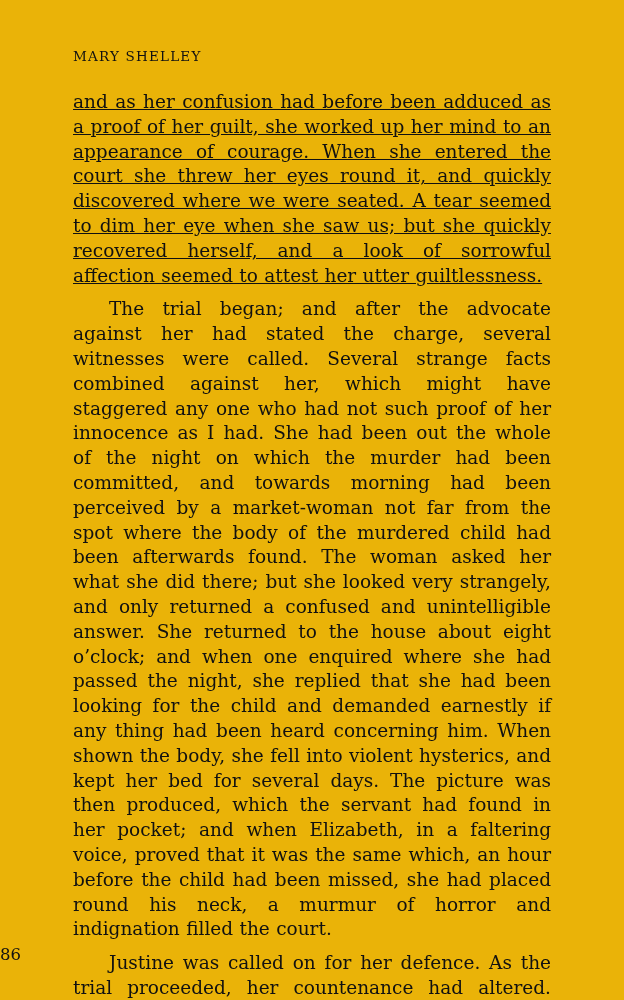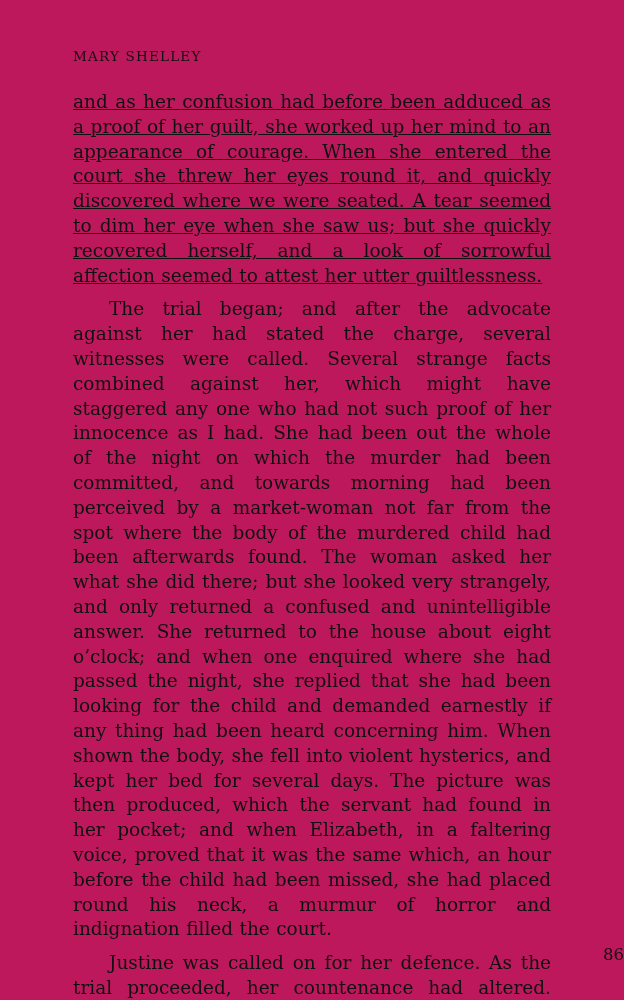--- a/index.html
+++ b/index.html
@@ -5,21 +5,21 @@
   html, body {
     margin: 0;
     padding: 0;
     background: #ffffff;
   }
   .page {
     position: relative;
     width: 624px;
     height: 1000px;
     margin: 0 auto;
-    background: #be185d;
+    background: #eab308;
     box-sizing: border-box;
     padding: 48px 73px 0 73px;
     font-family: "DejaVu Serif", "Liberation Serif", serif;
     color: #111111;
     overflow: hidden;
   }
   .running-head {
     font-size: 13.5px;
     letter-spacing: 1.2px;
     color: #111111;
@@ -44,21 +44,21 @@
     text-decoration: underline;
   }
   .para.justify-last {
     text-align-last: justify;
   }
   .page-number {
     position: absolute;
     bottom: 36px;
     left: 0;
     width: 100%;
-    text-align: right;
+    text-align: left;
     font-size: 16.5px;
     color: #111111;
   }
 </style>
 </head>
 <body>
 
 <div class="page">
   <div class="running-head">MARY SHELLEY</div>
 

